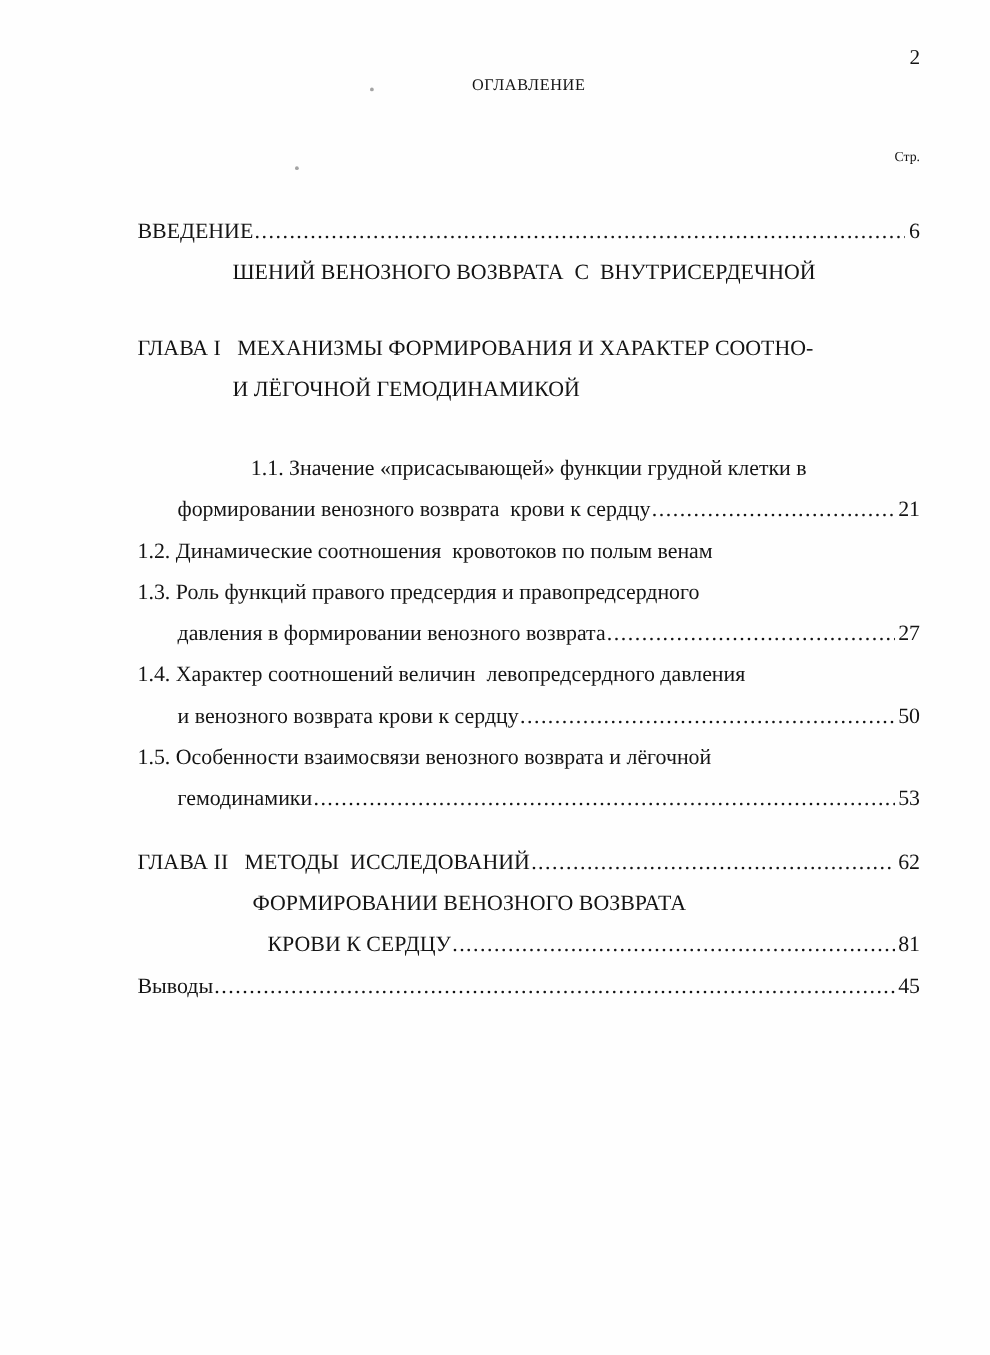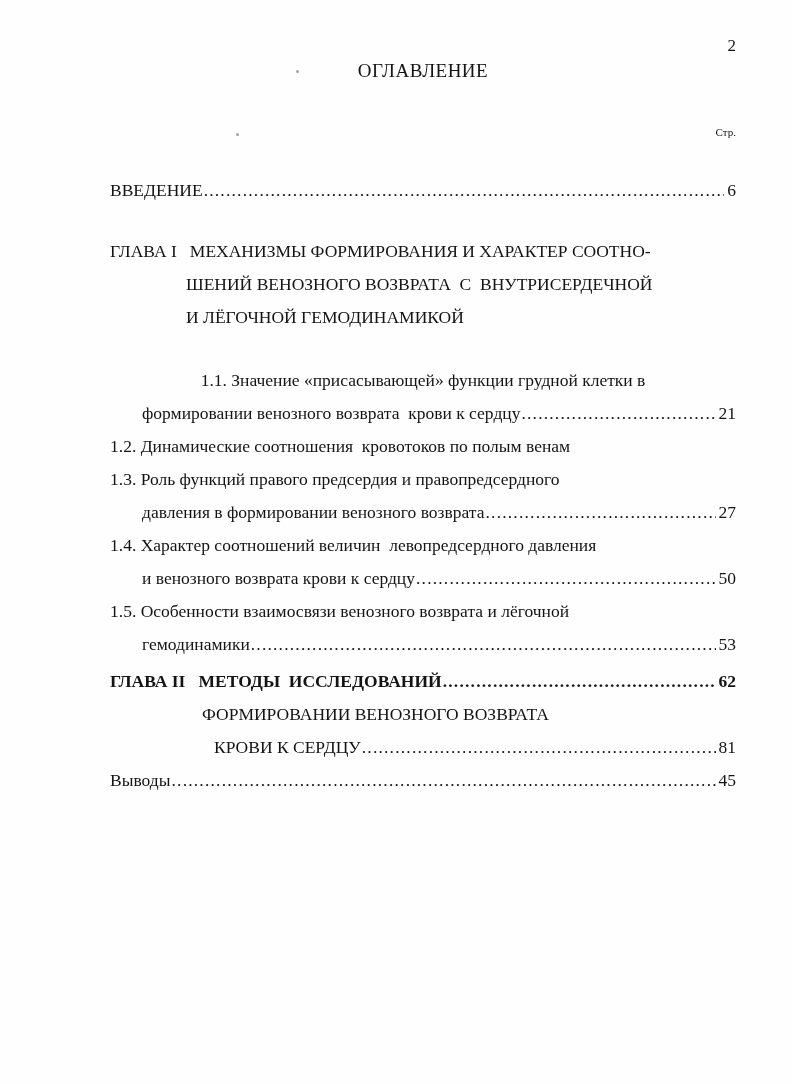--- a/index.html
+++ b/index.html
@@ -18,21 +18,21 @@
     position: absolute;
     top: 36px;
     right: 56px;
     font-size: 17px;
   }
   .content {
     padding: 60px 56px 0 110px;
   }
   .doc-title {
     text-align: center;
-    font-size: 19px;
+    font-size: 13px;
     letter-spacing: 0.5px;
   }
   .page-col-header {
     text-align: right;
     margin-top: 44px;
     font-size: 11px;
   }
   .toc {
     margin-top: 36px;
   }
@@ -53,21 +53,21 @@
   .leader::after {
     content: "......................................................................................................................................................................";
   }
   .pg { white-space: pre; }
   .indent-1 { padding-left: 32px; }
   .indent-2 { padding-left: 76px; }
   .indent-3 { padding-left: 92px; }
   .indent-4 { padding-left: 104px; justify-content: center; }
   .gap-lg { margin-top: 28px; }
   .gap-xl { margin-top: 30px; justify-content: center; }
-  .gap-md { margin-top: 4px; font-weight: bold; }
+  .gap-md { margin-top: 18px; }
   .gap-xxl { margin-top: 56px; }
   .speck {
     position: absolute;
     width: 3px; height: 3px;
     border-radius: 50%;
     background: #5a5a5a;
     opacity: 0.55;
   }
   .speck-1 { left: 296px; top: 70px; }
   .speck-2 { left: 236px; top: 133px; }
@@ -86,25 +86,25 @@
     <div class="page-col-header">Стр.</div>
 
     <div class="toc">
 
       <div class="line">
         <span class="text">ВВЕДЕНИЕ</span>
         <span class="leader"></span>
         <span class="pg">6</span>
       </div>
 
+      <div class="line indent-2">
+        <span class="text">ШЕНИЙ ВЕНОЗНОГО ВОЗВРАТА  С  ВНУТРИСЕРДЕЧНОЙ</span>
+      </div>
       <div class="line gap-lg">
         <span class="text">ГЛАВА I   МЕХАНИЗМЫ ФОРМИРОВАНИЯ И ХАРАКТЕР СООТНО-</span>
-      </div>
-      <div class="line indent-2">
-        <span class="text">ШЕНИЙ ВЕНОЗНОГО ВОЗВРАТА  С  ВНУТРИСЕРДЕЧНОЙ</span>
       </div>
       <div class="line indent-2">
         <span class="text">И ЛЁГОЧНОЙ ГЕМОДИНАМИКОЙ</span>
       </div>
 
       <div class="line gap-xl">
         <span class="text">1.1. Значение «присасывающей» функции грудной клетки в</span>
       </div>
       <div class="line indent-1">
         <span class="text">формировании венозного возврата  крови к сердцу</span>

